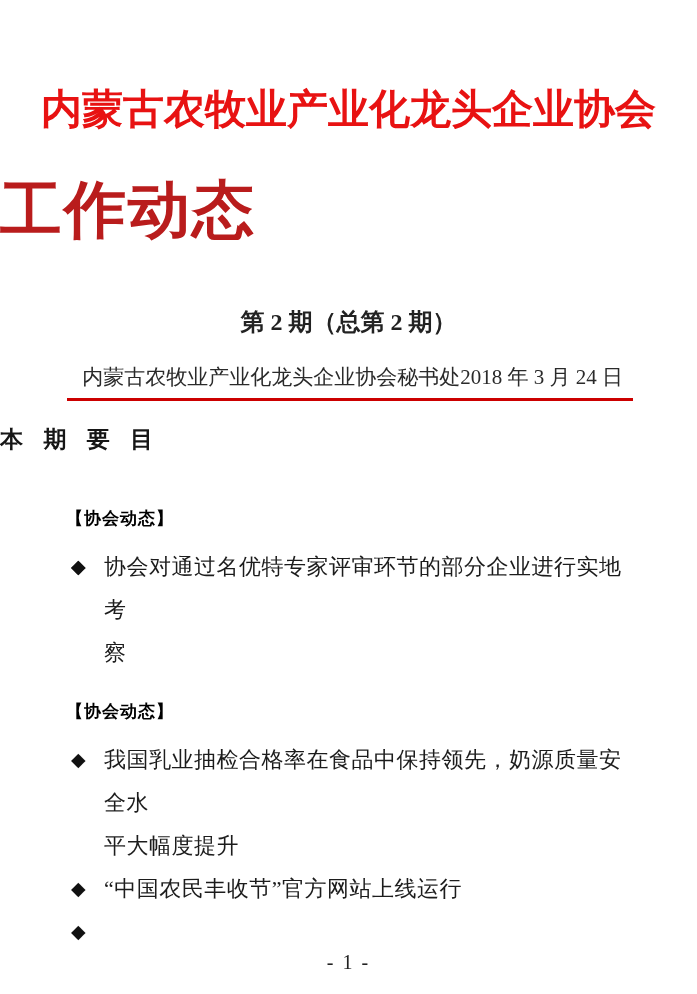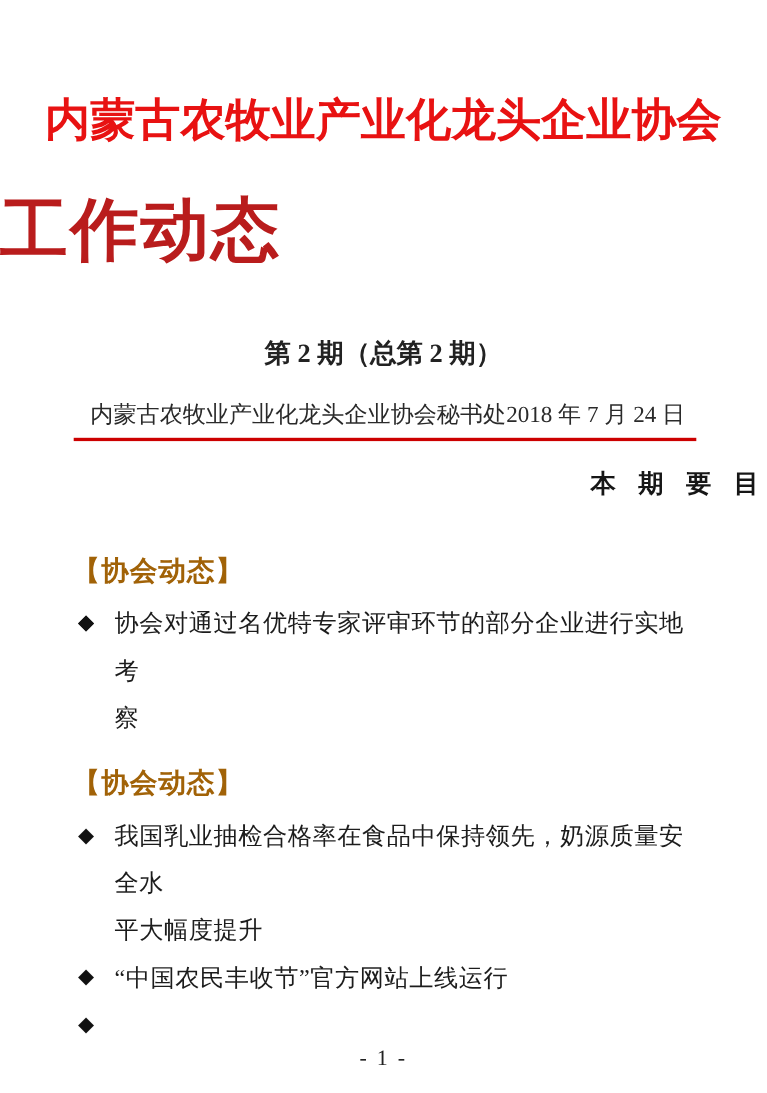--- a/index.html
+++ b/index.html
@@ -59,40 +59,40 @@
   .red-rule {
     margin-top: 8px;
     margin-left: 67px;
     width: 566px;
     height: 3px;
     background: #cc0000;
   }
 
   .contents-title {
     margin-top: 24px;
-    text-align: right;
+    text-align: left;
     font-family: "Liberation Sans", sans-serif;
     font-weight: bold;
     font-size: 23px;
     line-height: 28px;
     letter-spacing: 7px;
     color: #161616;
   }
 
   .section { padding: 0 56px 0 70px; }
   .section-assoc { margin-top: 52px; }
   .section-industry { margin-top: 24px; }
 
   .section-title {
-    font-family: Liberation Serif, serif;
+    font-family: Liberation Mono, monospace;
     font-weight: bold;
-    font-size: 25px;
+    font-size: 17px;
     line-height: 30px;
     letter-spacing: 1px;
-    color: #a16207;
+    color: #000000;
     margin-left: -4px;
   }
 
   .bullet-list { margin-top: 10px; }
 
   .bullet {
     position: relative;
     padding-left: 34px;
     font-size: 22px;
     line-height: 43px;
@@ -132,21 +132,21 @@
 <div class="page">
 
   <div class="org-title">内蒙古农牧业产业化龙头企业协会</div>
 
   <div class="doc-title">工作动态</div>
 
   <div class="issue-line">第 2 期（总第 2 期）</div>
 
   <div class="pub-row">
     <span>内蒙古农牧业产业化龙头企业协会秘书处</span>
-    <span>2018 年 7 月 24 日</span>
+    <span>2018 年 3 月 24 日</span>
   </div>
 
   <div class="red-rule"></div>
 
   <div class="contents-title">本 期 要 目</div>
 
   <div class="section section-assoc">
     <div class="section-title">【协会动态】</div>
     <div class="bullet-list">
       <div class="bullet">

